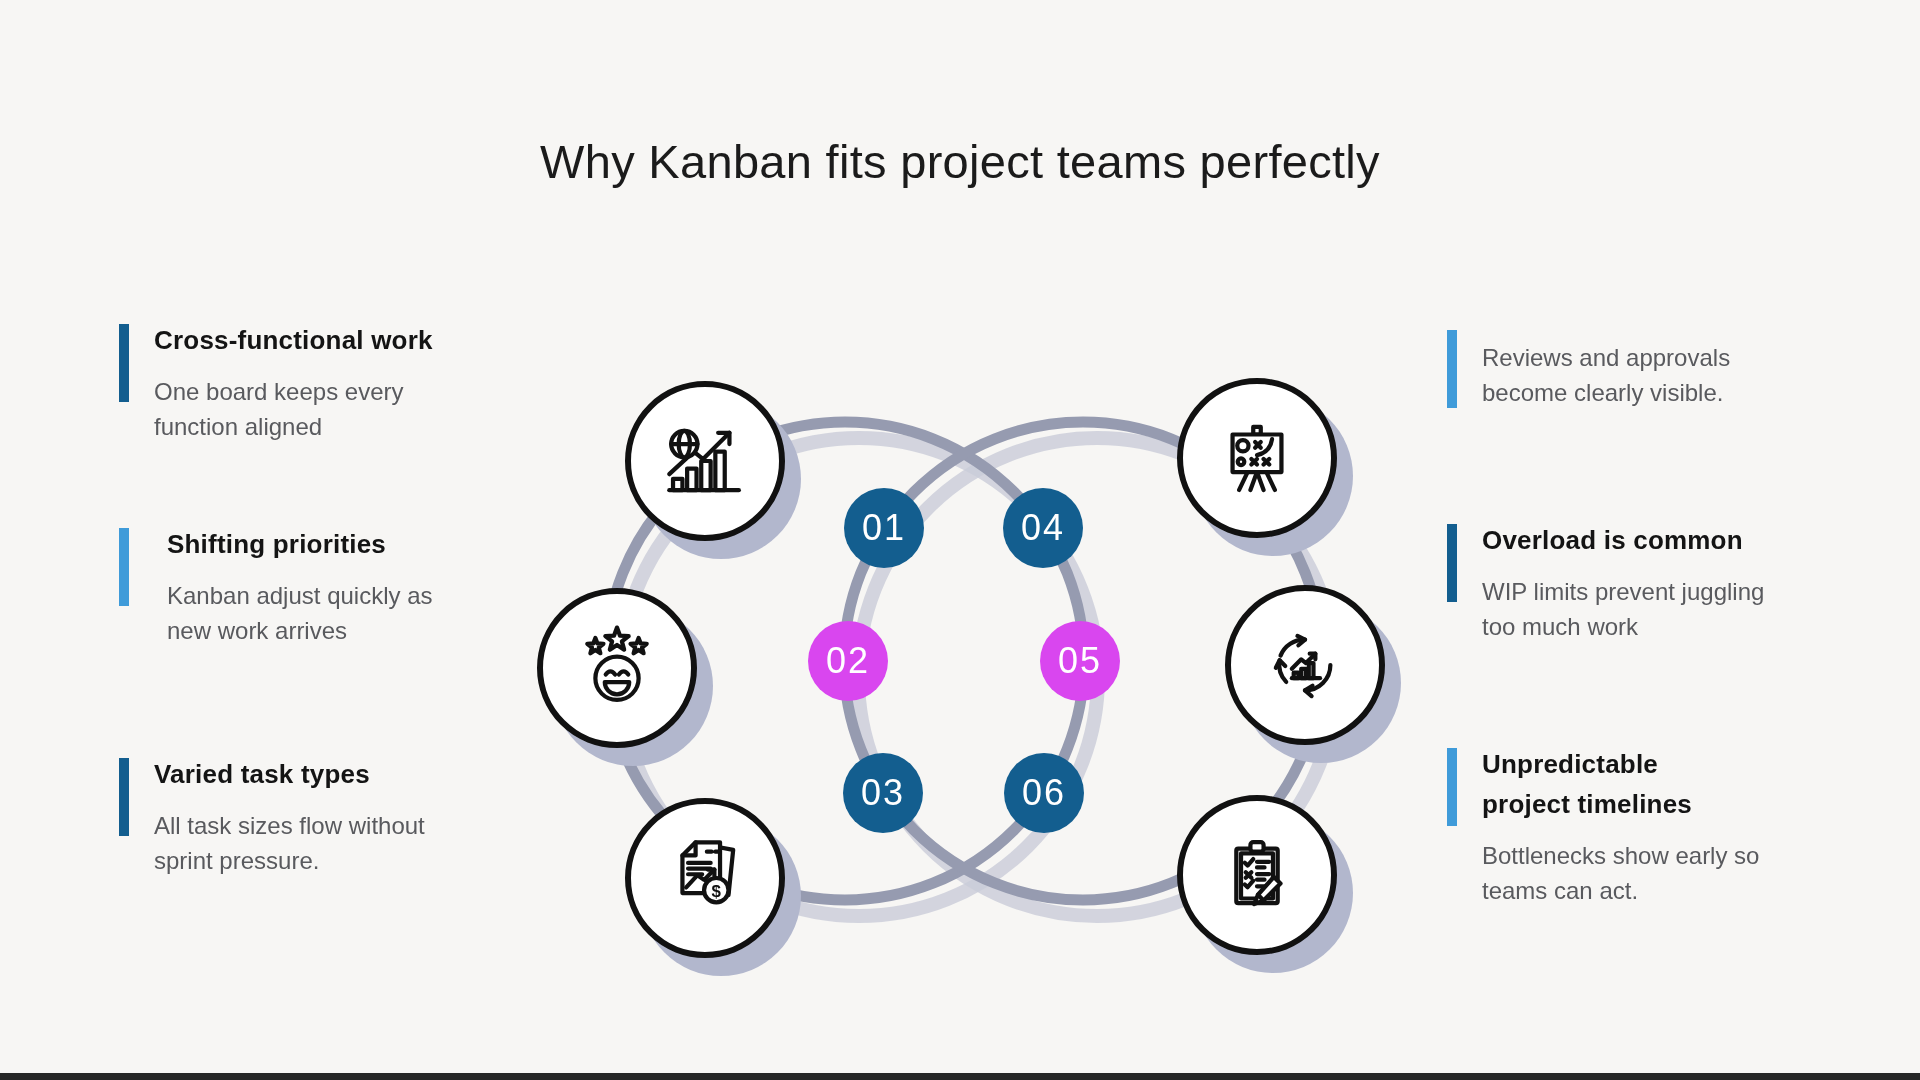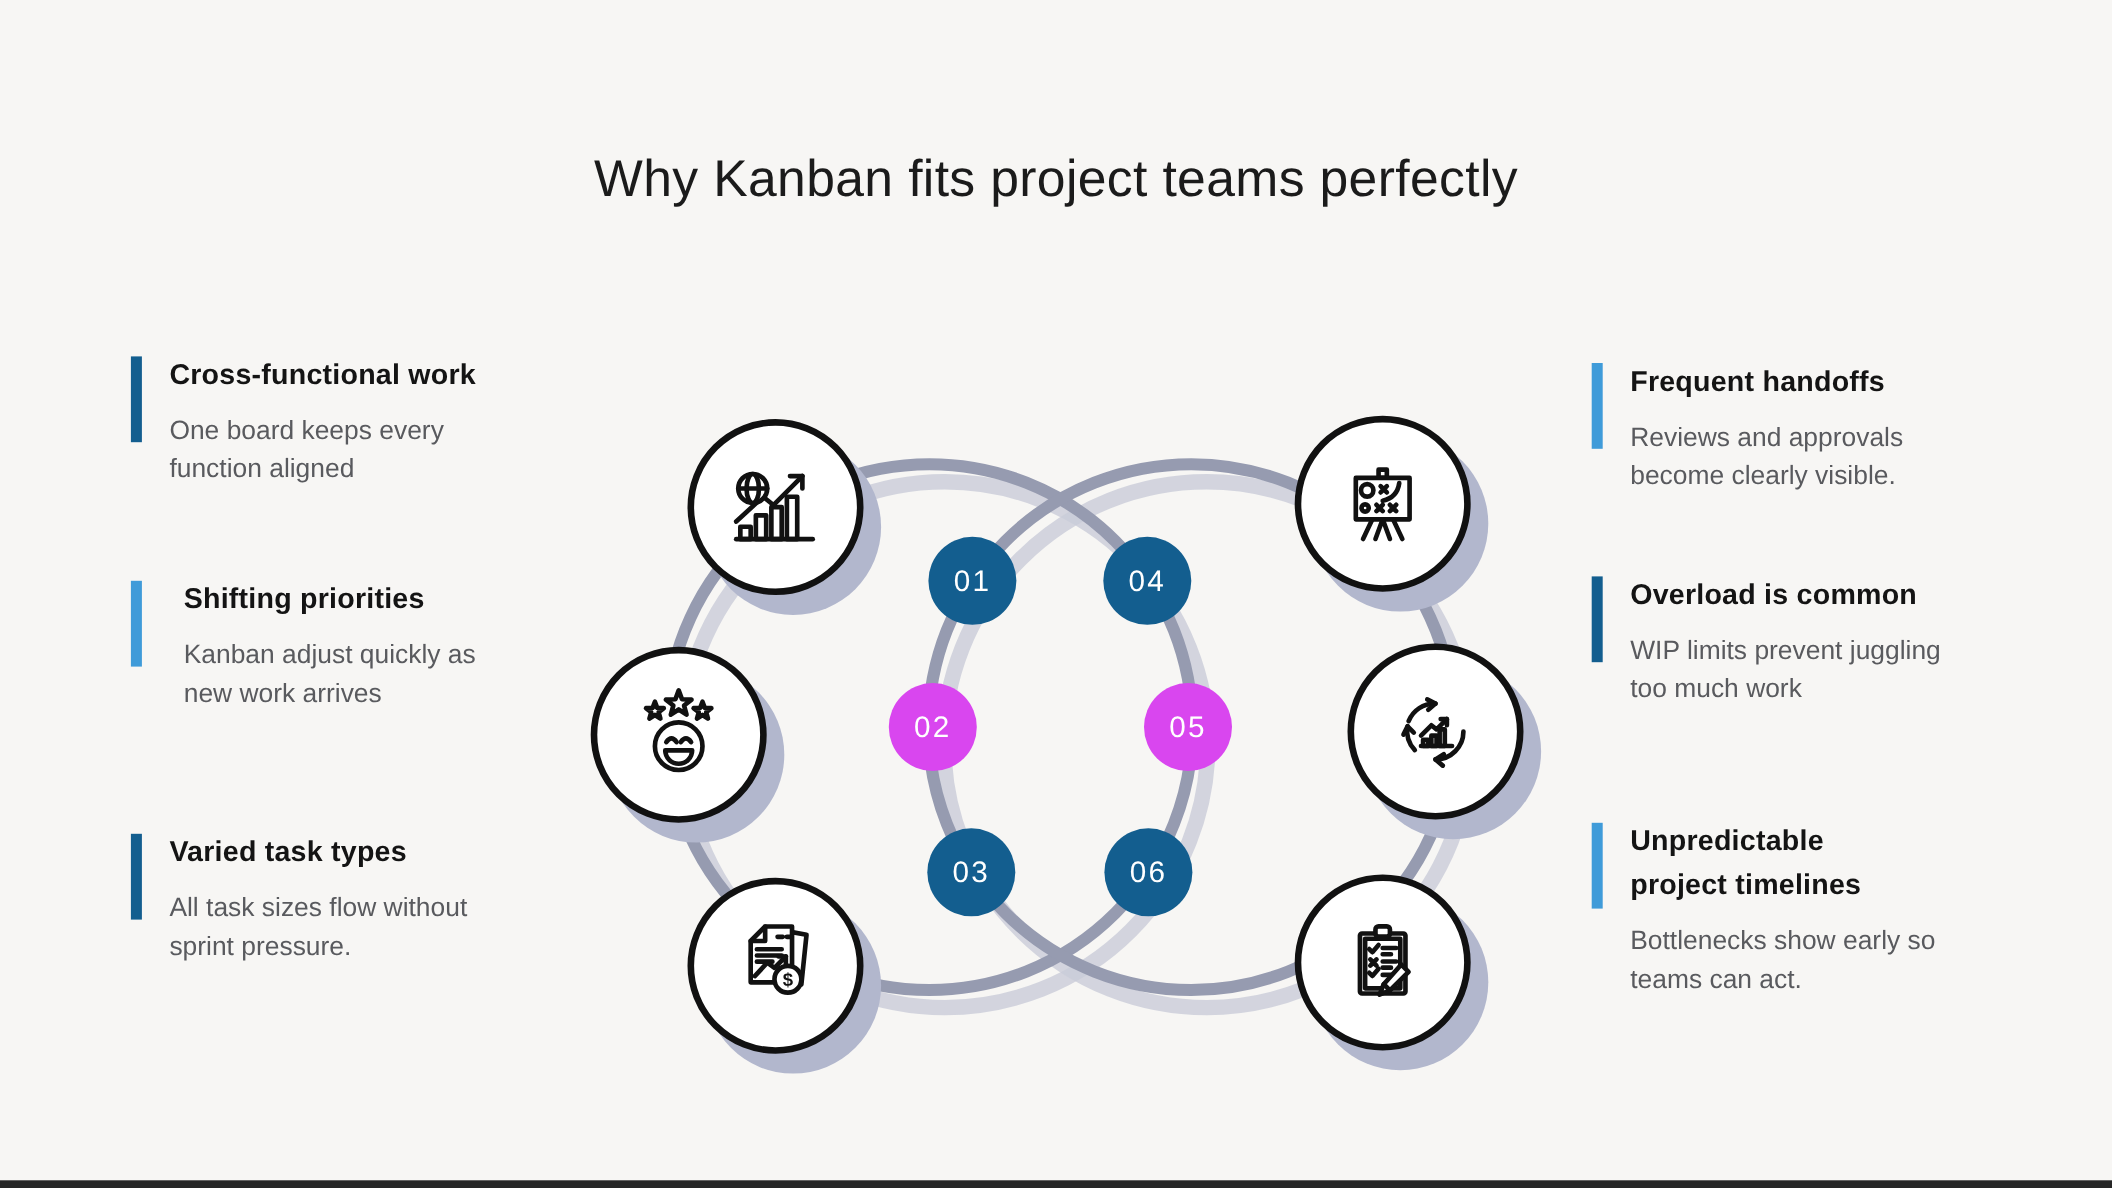--- a/index.html
+++ b/index.html
@@ -20,21 +20,21 @@
   .accent-light{background:#3f9bd9;}
 
   #L1{left:119px;top:320px;} #L2{left:119px;top:524px;padding-left:13px;} #L3{left:119px;top:754px;}
   #R1{left:1447px;top:326px;} #R2{left:1447px;top:520px;} #R3{left:1447px;top:744px;}
 
   
   .rings{position:absolute;left:0;top:0;}
 
   
   .node{position:absolute;width:80px;height:80px;border-radius:50%;display:flex;
-        align-items:center;justify-content:center;font-size:27px;letter-spacing:2px;
+        align-items:center;justify-content:center;font-size:36px;letter-spacing:2px;
         color:#ffffff;font-weight:400;}
   .tone-dark{background:#135e8f;}
   .tone-light{background:#d946ef;}
   #n1{left:844px;top:488px;} #n2{left:808px;top:621px;} #n3{left:843px;top:753px;}
   #n4{left:1003px;top:488px;} #n5{left:1040px;top:621px;} #n6{left:1004px;top:753px;}
 
   
   .icon-circle{position:absolute;width:148px;height:148px;border:6px solid #111;
                border-radius:50%;background:#fff;box-shadow:16px 18px 0 #b2b7cd;
                display:flex;align-items:center;justify-content:center;}
@@ -74,21 +74,20 @@
   </div>
   <div class="info" id="L3">
     <span class="bar accent-dark"></span>
     <div class="heading">Varied task types</div>
     <div class="body">All task sizes flow without
 sprint pressure.</div>
   </div>
 
   <div class="info" id="R1">
     <span class="bar accent-light"></span>
-    <div class="heading">Frequent handoffs</div>
     <div class="body">Reviews and approvals
 become clearly visible.</div>
   </div>
   <div class="info" id="R3">
     <span class="bar accent-light"></span>
     <div class="heading">Unpredictable
 project timelines</div>
     <div class="body">Bottlenecks show early so
 teams can act.</div>
   </div>

